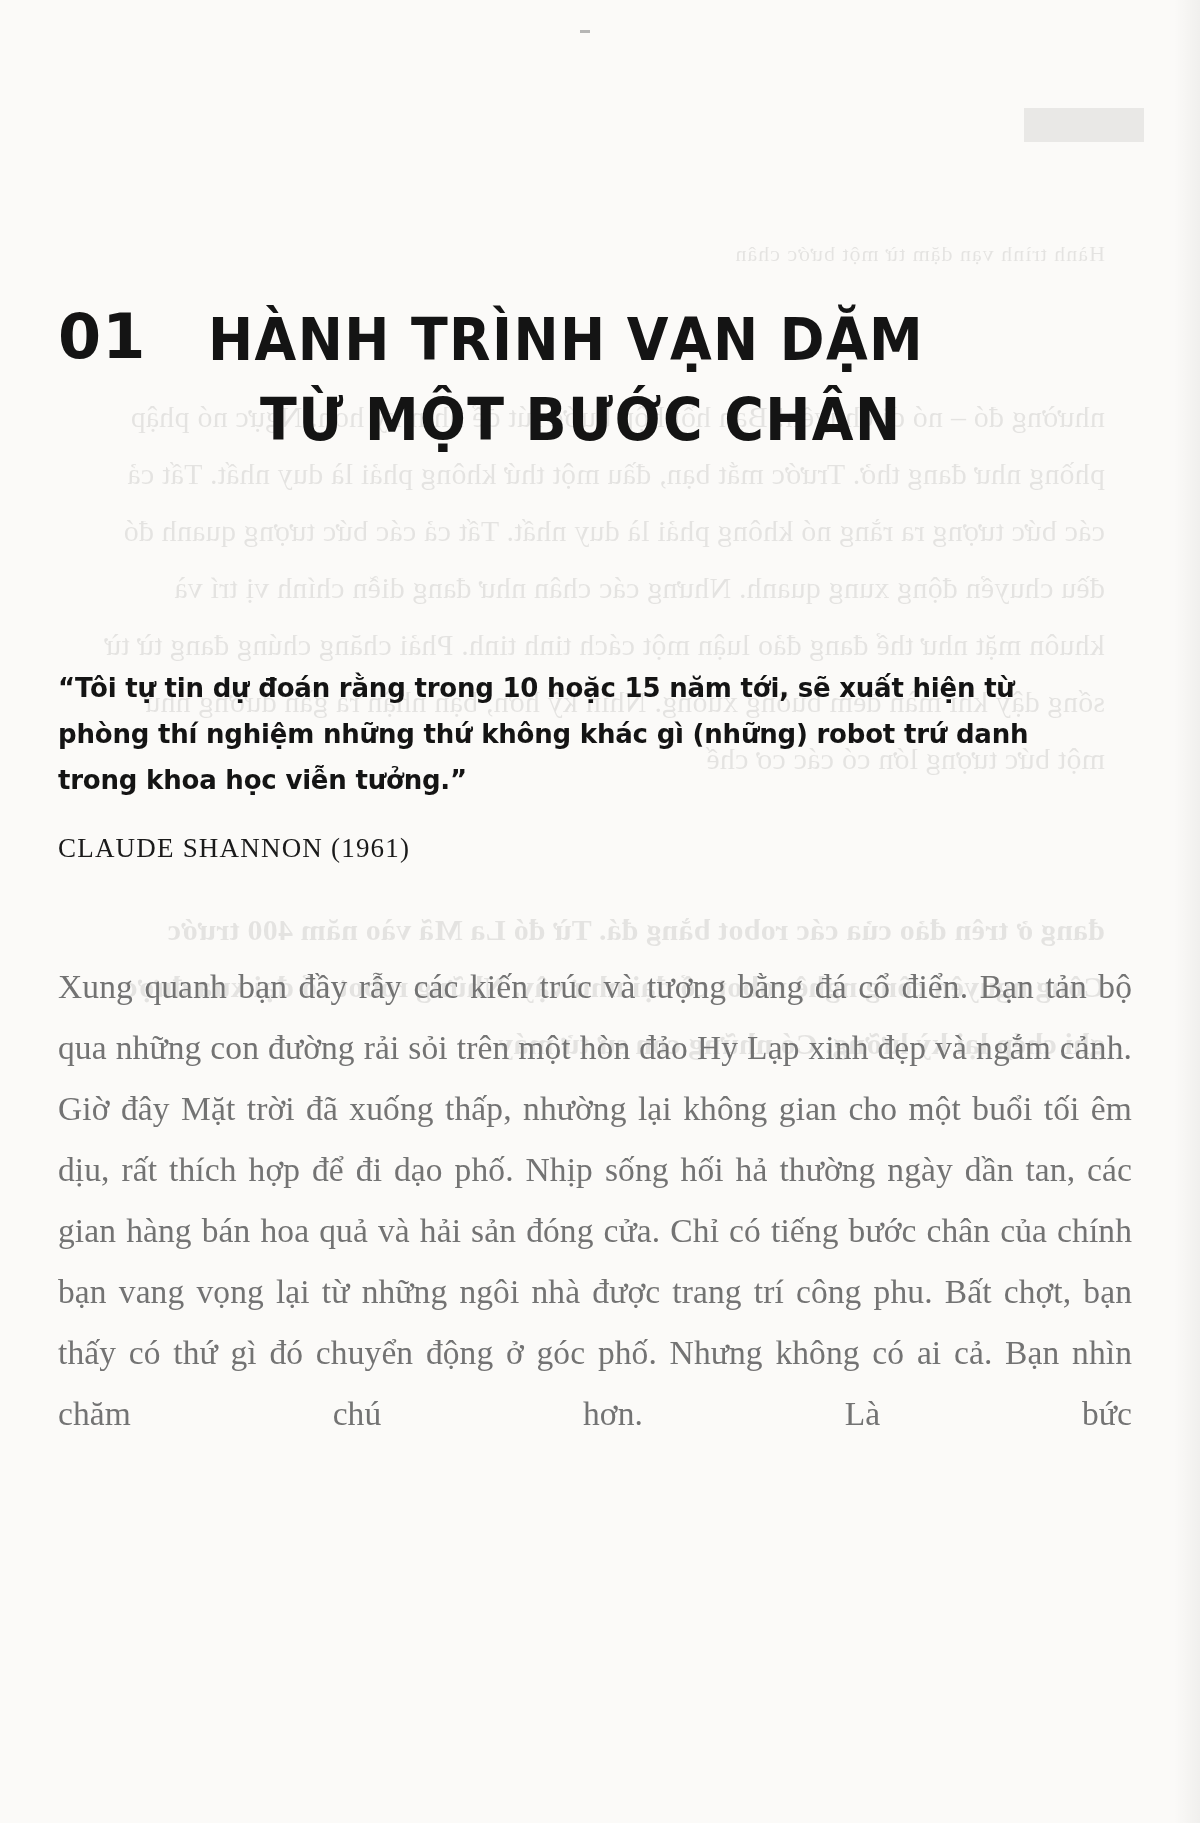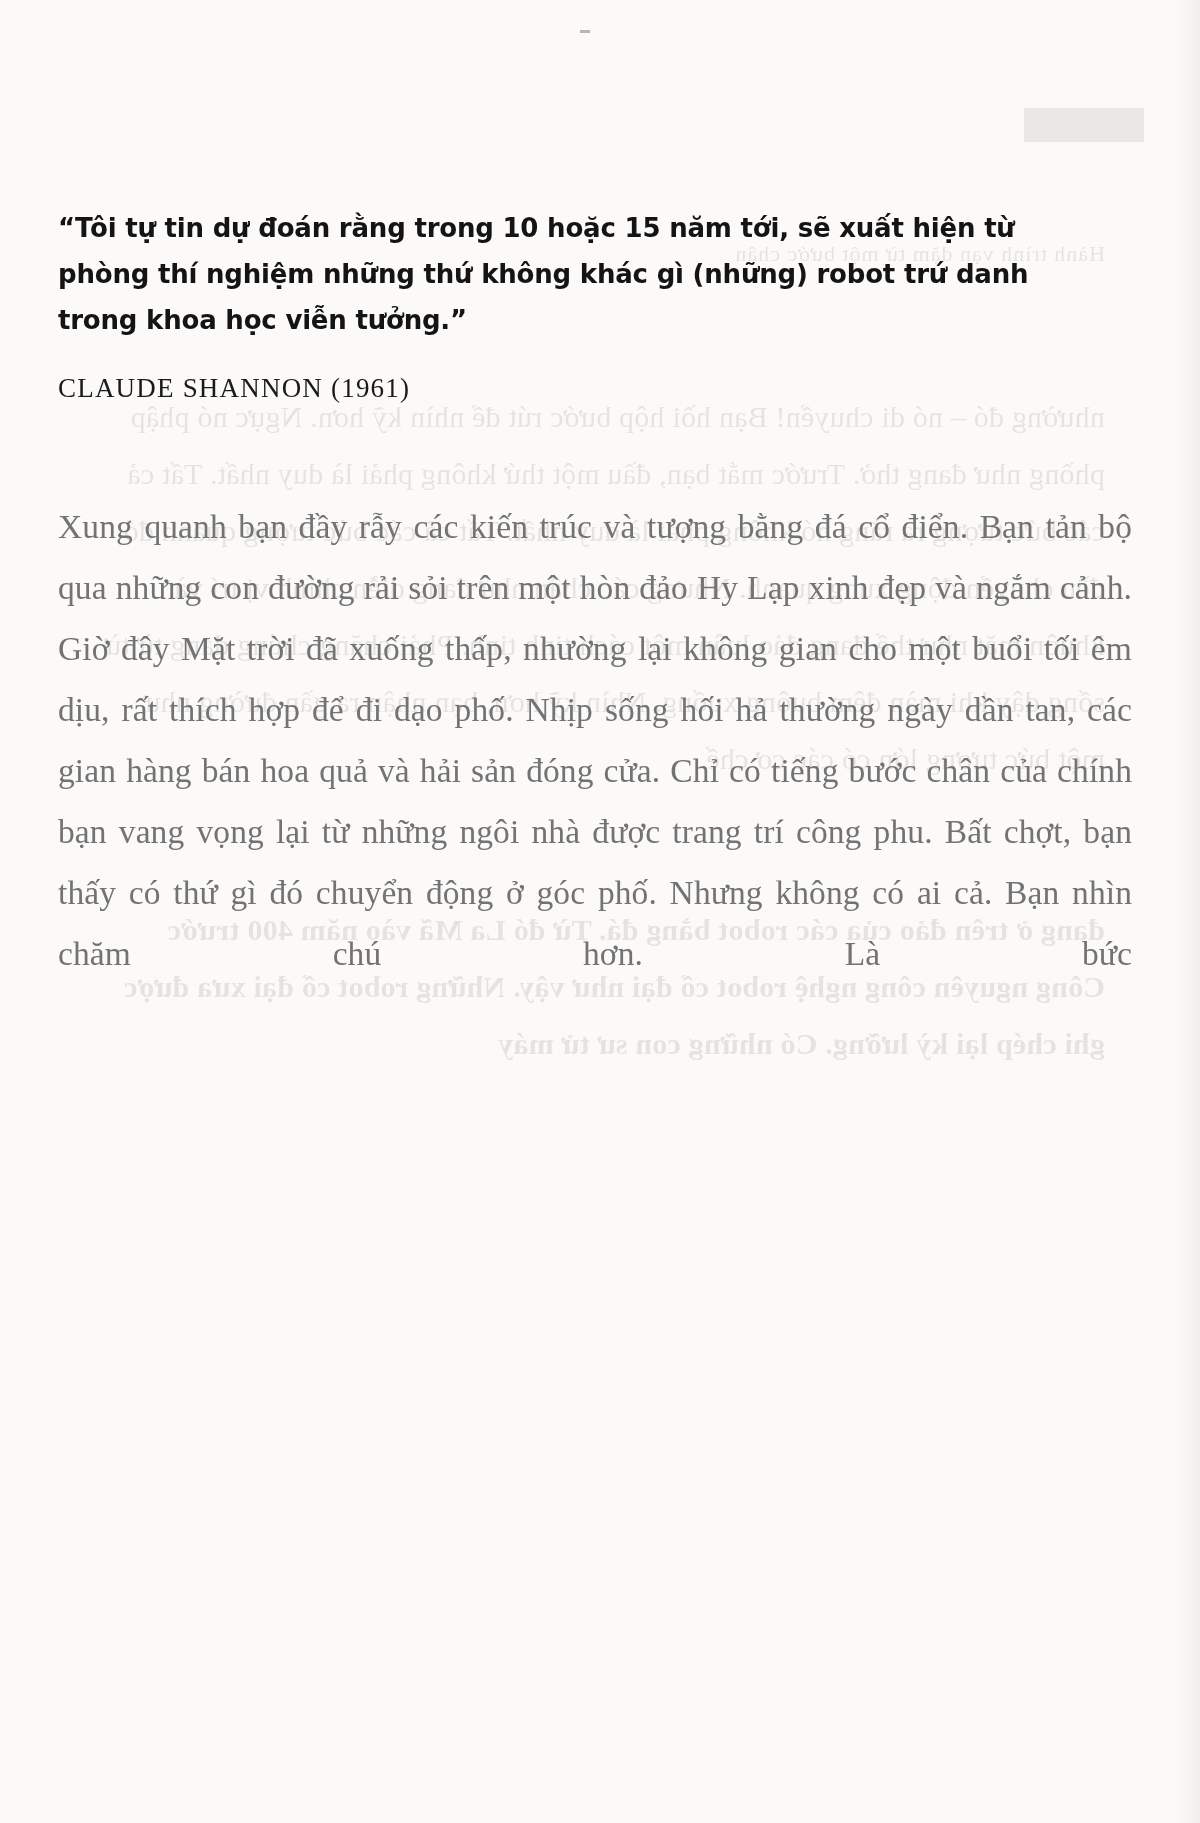--- a/index.html
+++ b/index.html
@@ -167,20 +167,27 @@
   <div class="header-shade"></div>
 
   <div class="bleed" aria-hidden="true">
     <div class="bl-head">Hành trình vạn dặm từ một bước chân</div>
     <div>nhường đó – nó di chuyển! Bạn hồi hộp bước rút để nhìn kỹ hơn. Ngực nó phập phồng như đang thở. Trước mắt bạn, đầu một thứ không phải là duy nhất. Tất cả các bức tượng ra rằng nó không phải là duy nhất. Tất cả các bức tượng quanh đó đều chuyển động xung quanh. Nhưng các chân như đang diễn chính vị trí và khuôn mặt như thể đang đảo luận một cách tinh tinh. Phải chăng chúng đang từ từ sống dậy khi màn đêm buông xuống. Nhìn kỹ hơn, bạn nhận ra gần đường như một bức tượng lớn có các cơ chế</div>
     <div class="bl-strong">đang ở trên đảo của các robot bằng đá. Từ đó La Mã vào năm 400 trước Công nguyên công nghệ robot cổ đại như vậy. Những robot cổ đại xưa được ghi chép lại kỳ lưỡng. Có những con sư tử máy</div>
   </div>
 
   <div class="content">
 
+    <div class="chapter">
+      <div class="chapter-number">01</div>
+      <div class="chapter-title">
+        <span class="line1">HÀNH TRÌNH VẠN DẶM</span>
+        <span class="line2">TỪ MỘT BƯỚC CHÂN</span>
+      </div>
+    </div>
 
     <div class="epigraph">“Tôi tự tin dự đoán rằng trong 10 hoặc 15 năm tới, sẽ xuất hiện từ phòng thí nghiệm những thứ không khác gì (những) robot trứ danh trong khoa học viễn tưởng.”</div>
 
     <div class="attribution">CLAUDE SHANNON (1961)</div>
 
     <div class="body-text">Xung quanh bạn đầy rẫy các kiến trúc và tượng bằng đá cổ điển. Bạn tản bộ qua những con đường rải sỏi trên một hòn đảo Hy Lạp xinh đẹp và ngắm cảnh. Giờ đây Mặt trời đã xuống thấp, nhường lại không gian cho một buổi tối êm dịu, rất thích hợp để đi dạo phố. Nhịp sống hối hả thường ngày dần tan, các gian hàng bán hoa quả và hải sản đóng cửa. Chỉ có tiếng bước chân của chính bạn vang vọng lại từ những ngôi nhà được trang trí công phu. Bất chợt, bạn thấy có thứ gì đó chuyển động ở góc phố. Nhưng không có ai cả. Bạn nhìn chăm chú hơn. Là bức</div>
 
   </div>
 </div>
 

